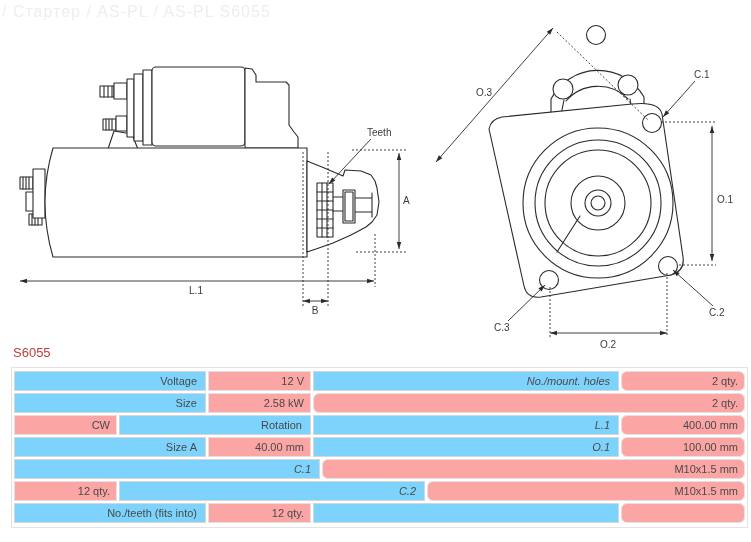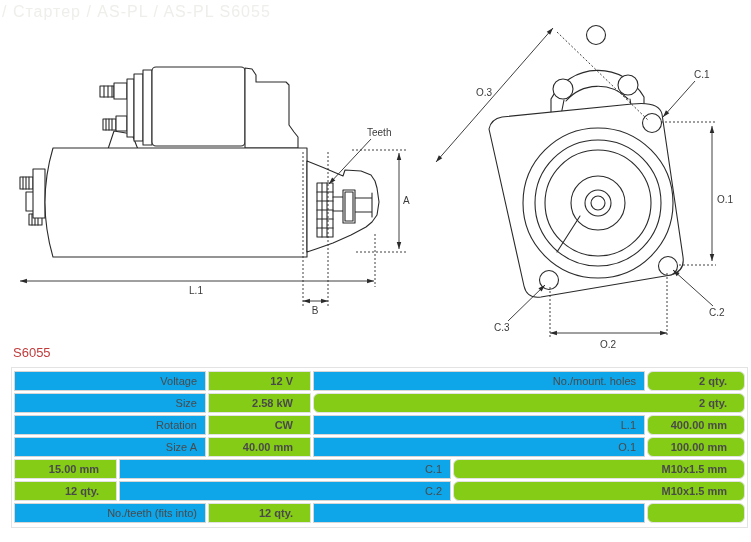--- a/index.html
+++ b/index.html
@@ -13,23 +13,23 @@
 
   .code{position:absolute;left:13px;top:345px;font-size:13px;color:#c13b3b;}
 
   .spec{position:absolute;left:11px;top:367px;width:731px;background:#fff;
         border:1px solid #e3e3e3;padding:2px;}
   .row{display:flex;height:20px;margin:2px 0;gap:2px;}
   .row:first-child{margin-top:1px;}
   .c{display:flex;align-items:center;justify-content:flex-end;
      font-size:11px;color:#4a4a4a;border:1px solid #dcdcdc;
      box-sizing:border-box;padding:0 8px;white-space:nowrap;overflow:hidden;}
-  .g{background:#0ea5e9;border-color:#d6d6d6;}
-  .w{background:#84cc16;border-color:#e2e2e2;padding-right:17px;font-weight:bold;}
-  .w1{width:192px;} .w2{width:103px;} .w3{width:332px;} .w4{flex:1;border-radius:6px;}
+  .g{background:#7dd3fc;border-color:#d6d6d6;}
+  .w{background:#fca5a5;border-color:#e2e2e2;padding-right:6px;}
+  .w1{width:192px;} .w2{width:103px;} .w3{width:306px;font-style:italic;} .w4{flex:1;border-radius:6px;}
 
   svg text{font-family:"Liberation Sans",sans-serif;font-size:10px;fill:#3a3a3a;}
   .ln{stroke:#2a2a2a;stroke-width:1.1;fill:none;stroke-linejoin:round;stroke-linecap:round;}
   .fw{stroke:#2a2a2a;stroke-width:1.1;fill:#ffffff;stroke-linejoin:round;}
   .dim{stroke:#2a2a2a;stroke-width:0.9;fill:none;}
   .dot{stroke:#2a2a2a;stroke-width:0.9;fill:none;stroke-dasharray:2 2;}
 </style>
 </head>
 <body>
 
@@ -152,33 +152,32 @@
       <div class="c w w2">12 V</div>
       <div class="c g w3">No./mount. holes</div>
       <div class="c w w4">2 qty.</div>
     </div>
     <div class="row">
       <div class="c g w1">Size</div>
       <div class="c w w2">2.58 kW</div>
       <div class="c w w4">2 qty.</div>
     </div>
     <div class="row">
+      <div class="c w w2">CW</div>
       <div class="c g w1">Rotation</div>
-      <div class="c w w2">CW</div>
       <div class="c g w3">L.1</div>
       <div class="c w w4">400.00 mm</div>
     </div>
     <div class="row">
       <div class="c g w1">Size A</div>
       <div class="c w w2">40.00 mm</div>
       <div class="c g w3">O.1</div>
       <div class="c w w4">100.00 mm</div>
     </div>
     <div class="row">
-      <div class="c w w2">15.00 mm</div>
       <div class="c g w3">C.1</div>
       <div class="c w w4">M10x1.5 mm</div>
     </div>
     <div class="row">
       <div class="c w w2">12 qty.</div>
       <div class="c g w3">C.2</div>
       <div class="c w w4">M10x1.5 mm</div>
     </div>
     <div class="row">
       <div class="c g w1">No./teeth (fits into)</div>

